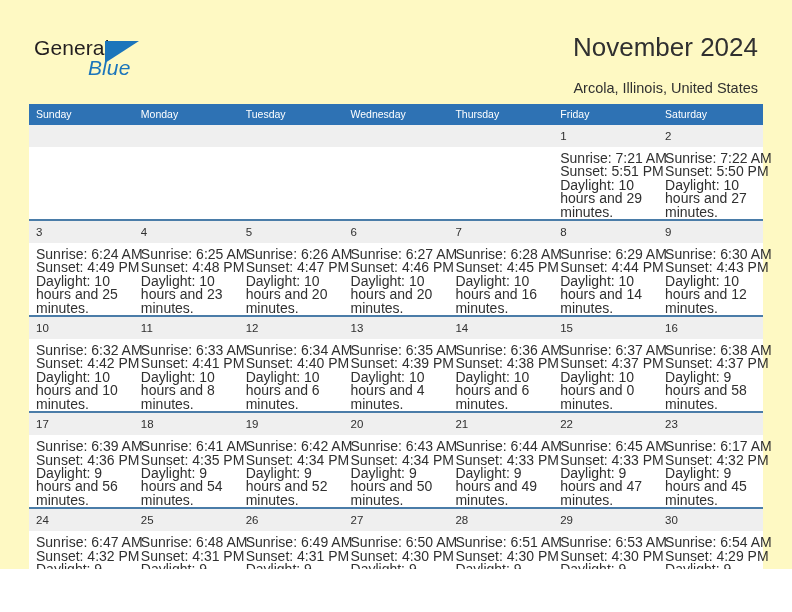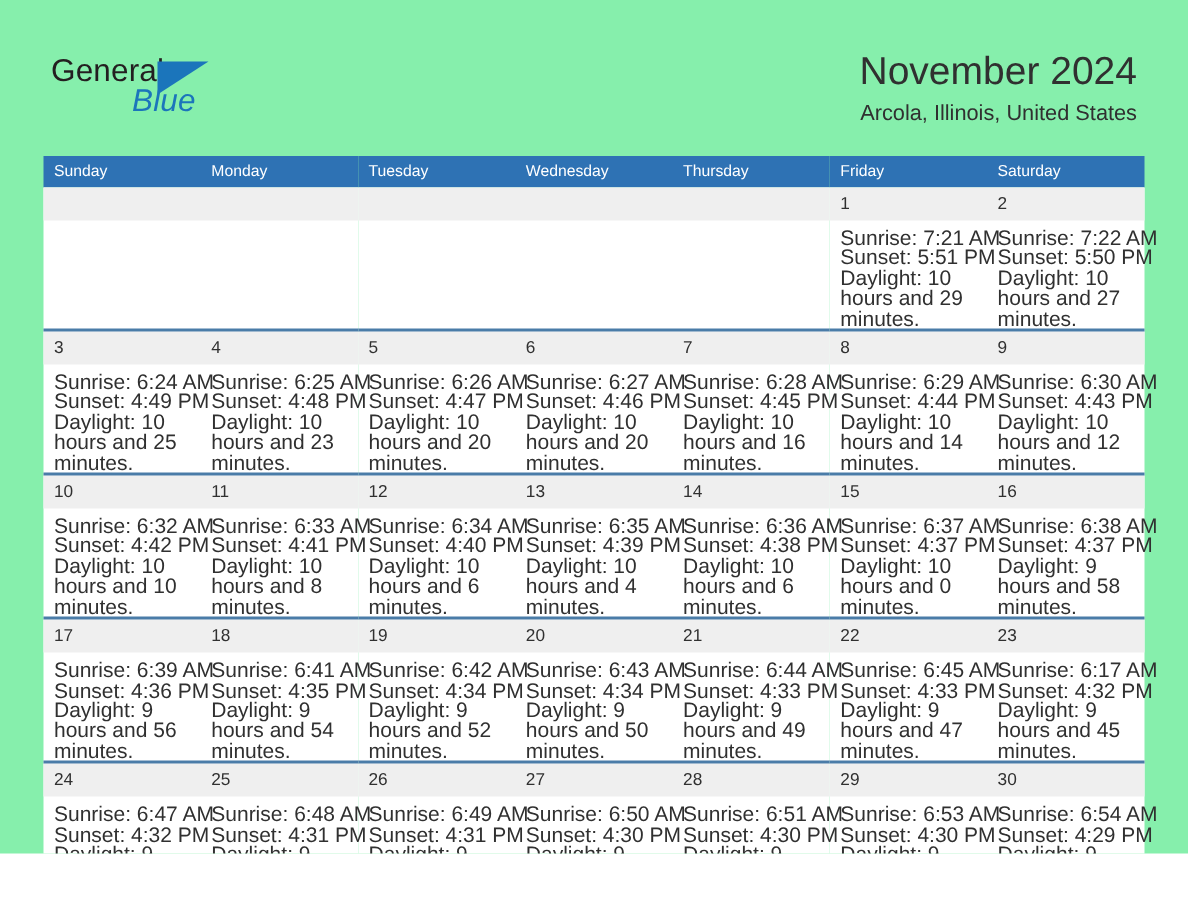--- a/index.html
+++ b/index.html
@@ -9,21 +9,21 @@
     width: 792px;
     height: 612px;
     background: #ffffff;
     font-family: "Liberation Sans", sans-serif;
     -webkit-font-smoothing: antialiased;
   }
   .page {
     position: relative;
     width: 792px;
     height: 569px;
-    background: #86efac;
+    background: #fef9c3;
     overflow: hidden;
   }
 
   
   .header {
     position: absolute;
     left: 0; top: 0;
     width: 792px;
     height: 100px;
   }
@@ -74,21 +74,21 @@
     color: #303030;
     line-height: 34px;
     white-space: nowrap;
     font-weight: normal;
     margin: 0;
   }
   .cal-subtitle {
     font-size: 14.5px;
     color: #303030;
     line-height: 22px;
-    margin-top: 1px;
+    margin-top: 13px;
     white-space: nowrap;
   }
 
   
   .calendar {
     position: absolute;
     left: 29px;
     top: 104px;
     width: 734px;
     border-collapse: collapse;

